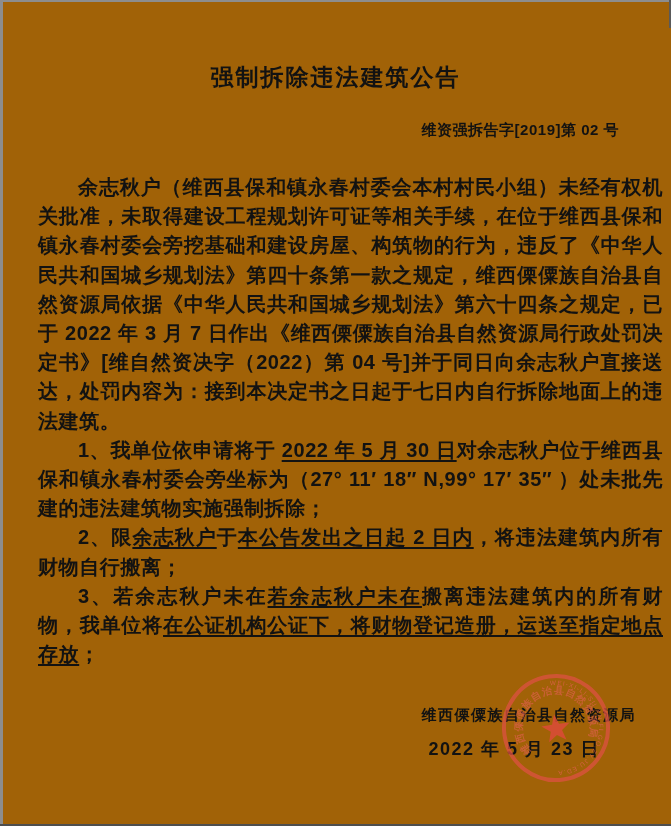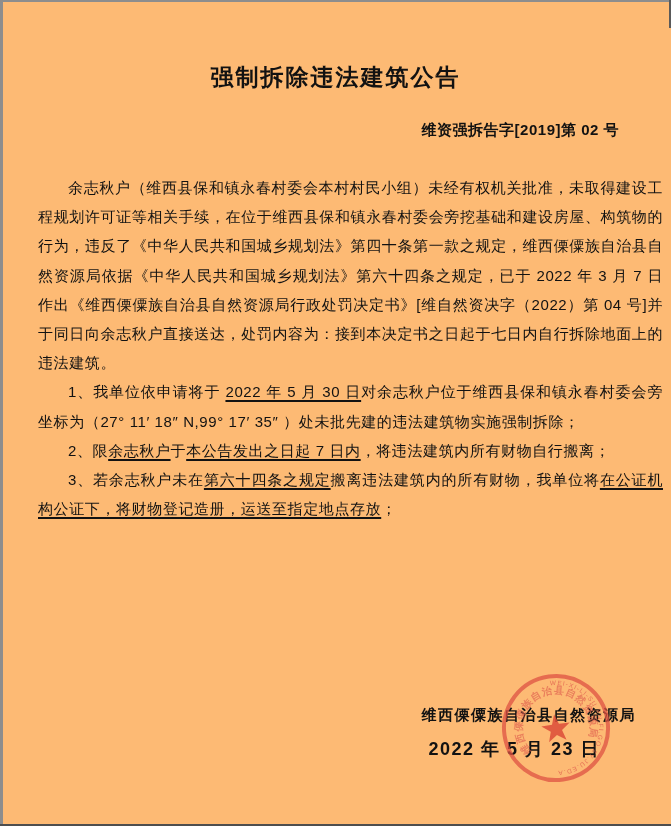--- a/index.html
+++ b/index.html
@@ -1,36 +1,36 @@
 <!DOCTYPE html>
 <html><head>
 <meta charset="utf-8">
 <style>
   html,body { margin:0; padding:0; background:#fff; }
   .page {
-    position:relative; width:671px; height:826px; background:#fdba74;
+    position:relative; width:671px; height:826px; background:#a16207;
     font-family:"Liberation Sans","DejaVu Sans",sans-serif;
     color:#121212; overflow:hidden;
   }
   .edge-left  { position:absolute; left:0; top:0; width:3px; height:826px; background:#8d8d8d; }
   .edge-top   { position:absolute; left:0; top:0; width:671px; height:2px; background:#8d8d8d; }
   .edge-bottom{ position:absolute; left:0; bottom:0; width:671px; height:2px; background:#4e4e4e; }
   .edge-right-stub{ position:absolute; right:0; top:0; width:2px; height:28px; background:#5a5a5a; }
 
   .title {
     position:absolute; top:62px; left:0; width:100%;
     text-align:center; font-size:23px; font-weight:bold; letter-spacing:2px;
   }
   .docnum {
     position:absolute; top:121px; right:52px;
     font-size:15px; font-weight:bold; letter-spacing:0.5px;
   }
   .notice-body {
     position:absolute; top:173px; left:38px; right:8px;
-    font-size:15px; font-weight:normal; line-height:29.2px;
+    font-size:20px; font-weight:bold; line-height:29.2px;
     text-align:justify; letter-spacing:0.6px;
   }
   .para { margin:0; text-indent:2em; }
   .para u { text-underline-offset:3px; text-decoration-thickness:1.5px;margin-top:40px; }
 
   .sig-org  { position:absolute; top:706px; right:35px; font-size:15px; font-weight:bold; letter-spacing:1.5px; }
   .sig-date { position:absolute; top:737px; right:71px; font-size:18px; font-weight:bold; letter-spacing:1.5px; }
 
   .seal {
     position:absolute; left:499px; top:671px; width:114px; height:114px;
@@ -47,22 +47,22 @@
   <div class="edge-right-stub"></div>
   <div class="edge-bottom"></div>
 
   <div class="title">强制拆除违法建筑公告</div>
 
   <div class="docnum">维资强拆告字[2019]第 02 号</div>
 
   <div class="notice-body">
       <p class="para"><span>余志秋户（维西县保和镇永春村委会本村村民小组）未经有权机关批准，未取得建设工程规划许可证等相关手续，在位于维西县保和镇永春村委会旁挖基础和建设房屋、构筑物的行为，违反了《中华人民共和国城乡规划法》第四十条第一款之规定，维西傈僳族自治县自然资源局依据《中华人民共和国城乡规划法》第六十四条之规定，已于 2022 年 3 月 7 日作出《维西傈僳族自治县自然资源局行政处罚决定书》[维自然资决字（2022）第 04 号]并于同日向余志秋户直接送达，处罚内容为：接到本决定书之日起于七日内自行拆除地面上的违法建筑。</span></p>
       <p class="para"><span>1、我单位依申请将于 </span><u>2022 年 5 月 30 日</u><span>对余志秋户位于维西县保和镇永春村委会旁坐标为（27° 11′ 18″ N,99° 17′ 35″ ）处未批先建的违法建筑物实施强制拆除；</span></p>
-      <p class="para"><span>2、限</span><u>余志秋户</u><span>于</span><u>本公告发出之日起 7 日内</u><span>，将违法建筑内所有财物自行搬离；</span></p>
-      <p class="para"><span>3、若余志秋户未在</span><u>第六十四条之规定</u><span>搬离违法建筑内的所有财物，我单位将</span><u>在公证机构公证下，将财物登记造册，运送至指定地点存放</u><span>；</span></p>
+      <p class="para"><span>2、限</span><u>余志秋户</u><span>于</span><u>本公告发出之日起 2 日内</u><span>，将违法建筑内所有财物自行搬离；</span></p>
+      <p class="para"><span>3、若余志秋户未在</span><u>若余志秋户未在</u><span>搬离违法建筑内的所有财物，我单位将</span><u>在公证机构公证下，将财物登记造册，运送至指定地点存放</u><span>；</span></p>
     </div>
 
   <div class="sig-org">维西傈僳族自治县自然资源局</div>
   <div class="sig-date">2022 年 5 月 23 日</div>
 
   <svg class="seal" viewBox="0 0 114 114" aria-hidden="true">
     <defs>
       <path id="ringPath" d="M 57 14 A 43 43 0 1 1 56.9 14"></path>
       <path id="arcPath" d="M 29.5 76.5 A 34 34 0 1 1 84.5 76.5"></path>
     </defs>

